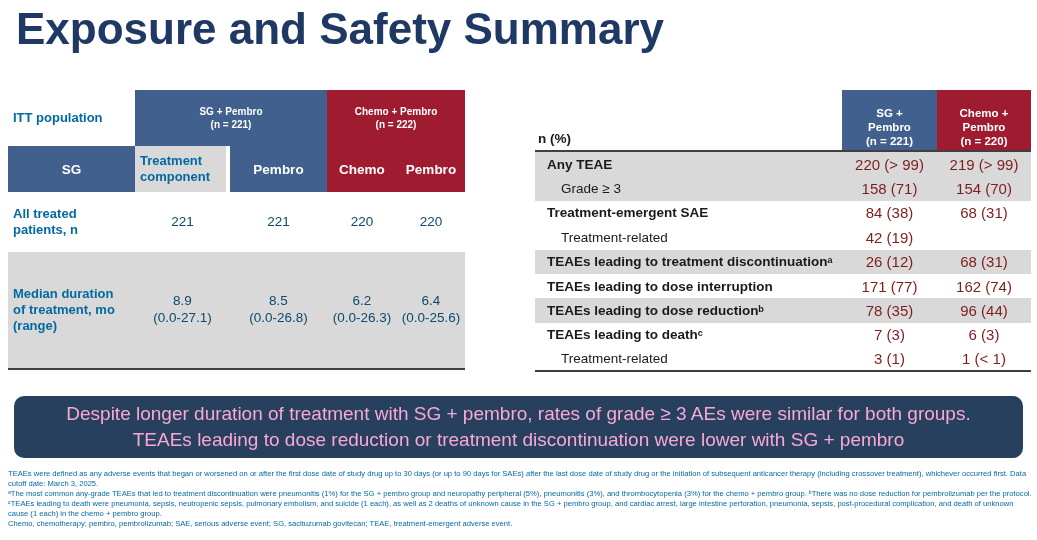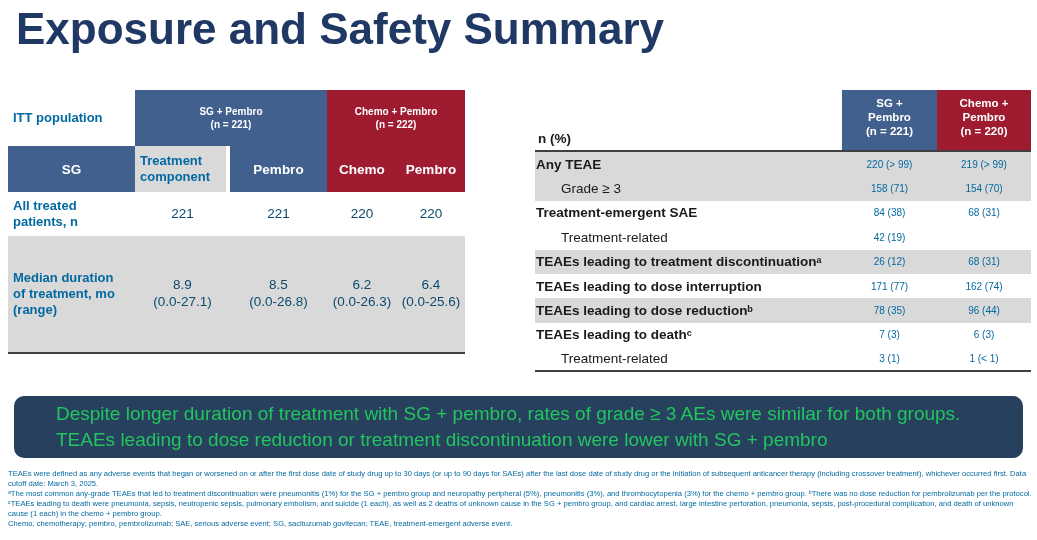--- a/index.html
+++ b/index.html
@@ -10,52 +10,52 @@
   .page-title {
     position:absolute; left:16px; top:4px;
     font-size:44px; font-weight:bold; color:#1F3864; letter-spacing:0px;
   }
 
   
   .exp-table { position:absolute; left:8px; top:90px; width:457px; }
   .exp-row { display:grid; grid-template-columns:127px 95px 97px 70px 68px; }
   .exp-row.r1 { height:56px; }
   .exp-row.r2 { height:46px; }
-  .exp-row.r3 { height:44px; }
+  .exp-row.r3 { height:60px; }
   .exp-row.r4 { height:118px; border-bottom:2.5px solid #3F3F3F; }
   .cell { display:flex; align-items:center; justify-content:center; text-align:center; }
   .cell.lbl { justify-content:flex-start; text-align:left; padding-left:5px; }
   .lbl-inner { max-width:104px; font-weight:bold; font-size:13px; color:#0369a1; line-height:1.22; }
   .blue { background:#41608D; color:#ffffff; font-weight:bold; }
   .red  { background:#9E1B30; color:#ffffff; font-weight:bold; }
   .grpcell { grid-column:span 2; font-size:10px; line-height:1.3; }
   .compcell { font-size:13.5px; }
   .gray { background:#D9D9D9; }
   .val { font-size:13.5px; color:#0c4a6e; line-height:1.25; }
   .ml { white-space:pre-line; }
   .gutter { border-right:4px solid #ffffff; }
 
   
   .saf-table { position:absolute; left:535px; top:90px; width:496px; }
   .saf-head { display:grid; grid-template-columns:307px 95px 94px; height:62px; border-bottom:2.5px solid #3F3F3F; }
   .saf-corner { display:flex; align-items:flex-end; padding:0 0 4px 3px; font-weight:bold; font-size:13.5px; color:#1a1a1a; }
   .saf-colhead { display:flex; align-items:flex-end; justify-content:center; text-align:center;
-                 font-size:11.5px; line-height:1.22; padding-bottom:12px; white-space:pre-line; }
+                 font-size:11.5px; line-height:1.22; padding-bottom:2px; white-space:pre-line; }
   .saf-row { display:grid; grid-template-columns:307px 95px 94px; height:24.4px; }
   .saf-row:last-child { border-bottom:2.5px solid #3F3F3F; }
-  .saf-label { display:flex; align-items:center; padding-left:1px; font-size:13.5px; color:#1a1a1a; }
+  .saf-label { display:flex; align-items:center; padding-left:12px; font-size:13.5px; color:#1a1a1a; }
   .saf-row.bold .saf-label { font-weight:bold; }
   .saf-row.indent .saf-label { padding-left:26px; font-weight:normal; }
-  .saf-val { display:flex; align-items:center; justify-content:center; font-size:10px; color:#0369a1; }
+  .saf-val { display:flex; align-items:center; justify-content:center; font-size:15px; color:#7f1d1d; }
 
   
   .callout { position:absolute; left:14px; top:396px; width:1009px; height:62px;
              background:#26405E; border-radius:10px;
              display:flex; align-items:center; justify-content:center; }
-  .callout-text { color:#22c55e; font-size:19px; line-height:1.35; text-align:left; padding:0 42px; }
+  .callout-text { color:#f9a8d4; font-size:19px; line-height:1.35; text-align:center; padding:0 42px; }
 
   
   .footnotes { position:absolute; left:8px; top:469px; width:1024px; color:#0369a1; }
   .footnotes p { font-size:7.6px; line-height:1.32; }
 </style>
 </head>
 <body>
 
 <div class="slide">
 

